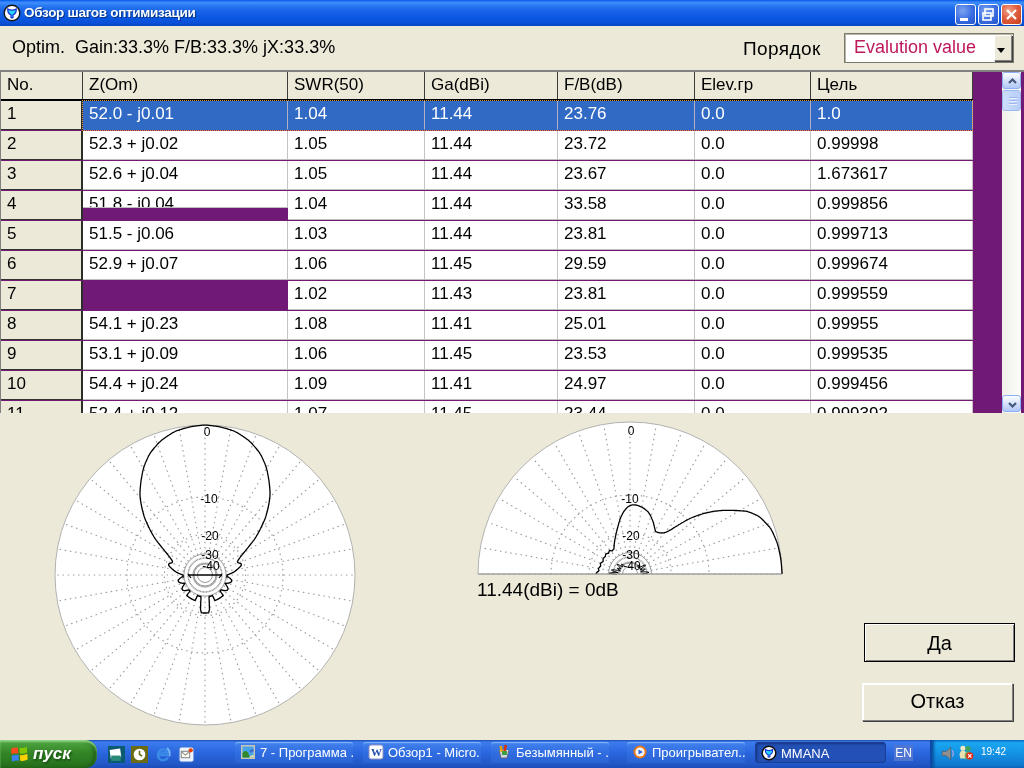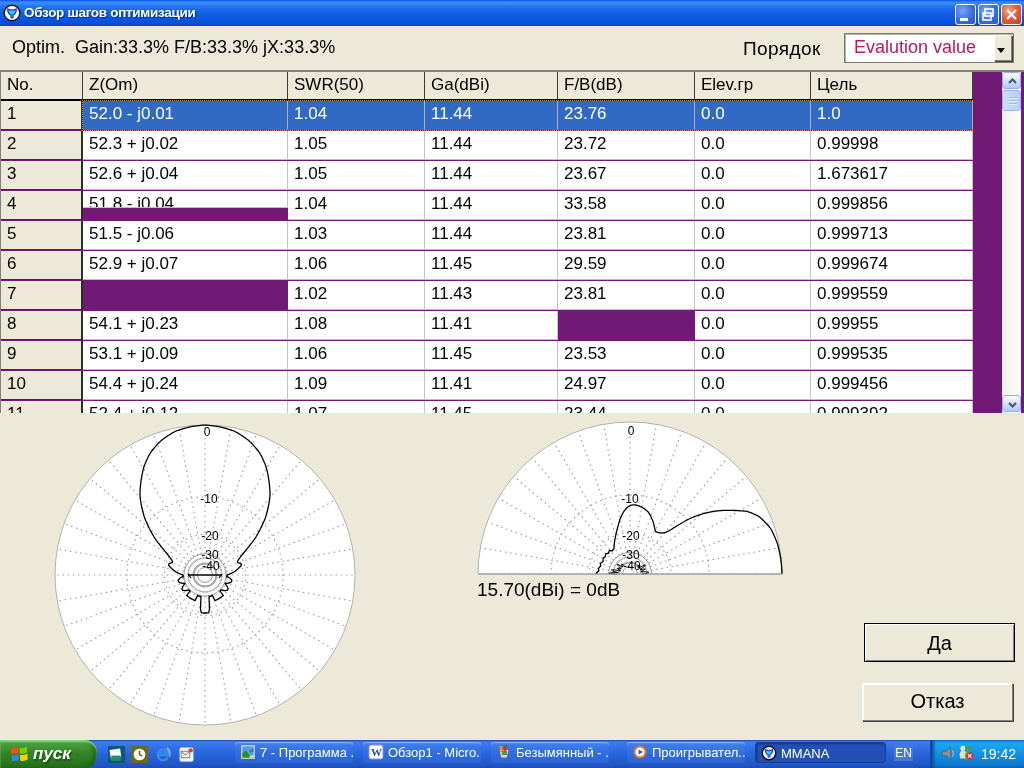--- a/index.html
+++ b/index.html
@@ -33,21 +33,21 @@
 #taskbar{position:absolute;left:0;top:740px;width:1024px;height:28px;background:linear-gradient(180deg,#1c49a8 0%,#3c7cf0 7%,#2a66de 45%,#2258c8 85%,#1d4db8 100%)}
 #startbtn{position:absolute;left:0;top:740px;width:97px;height:28px;border-radius:0 12px 12px 0;background:linear-gradient(180deg,#68b45c 0%,#4ba13e 12%,#338526 45%,#2d7c22 70%,#256e1b 100%);box-shadow:inset 0 2px 2px #8fd684,inset -3px 0 4px #1d5c14}
 #startbtn .txt{position:absolute;left:33px;top:4px;color:#fff;font-size:17px;font-weight:bold;font-style:italic;text-shadow:1px 2px 2px #1a4f12}
 .qicon{position:absolute;top:746px;width:17px;height:17px}
 .taskb{position:absolute;top:742px;height:21px;border-radius:3px;background:linear-gradient(180deg,#5694f5 0%,#3d7cea 14%,#2f6ce0 55%,#2b64d4 100%);box-shadow:inset 0 1px 0 #7cb0f8;color:#fff;font-size:13px;overflow:hidden;white-space:nowrap}
 .taskb .ti{position:absolute;left:5px;top:2px;width:16px;height:16px}
 .taskb .tt{position:absolute;left:25px;top:3px}
 #mmanab{background:#2350b4;box-shadow:inset 1px 1px 2px #16317e;border:1px solid #1c3f96}
 #en{position:absolute;left:894px;top:745px;width:19px;height:16px;background:#4e75d2;color:#fff;font-size:12px;text-align:center;padding-top:1px}
 #tray{position:absolute;left:930px;top:740px;width:94px;height:28px;border-left:2px solid #0b4aa6;background:linear-gradient(180deg,#0f7ad8 0%,#1ba6f0 10%,#1391e4 50%,#0d71c8 100%);box-shadow:inset 2px 0 3px #0a4f9e}
-#clock{position:absolute;left:981px;top:746px;color:#fff;font-size:14px}
+#clock{position:absolute;left:981px;top:746px;color:#fff;font-size:10px}
 </style></head>
 <body>
 <div id="titlebar">
  <svg style="position:absolute;left:3px;top:4px" width="18" height="18" viewBox="0 0 18 18">
       <circle cx="9" cy="9" r="7.8" fill="#fff" stroke="#161616" stroke-width="1.4"></circle>
       <path d="M4.8,5.0 Q9,7.4 13.2,5.0 Q13.6,9.2 10,11 L10,13.4 Q9,14.2 8,13.4 L8,11 Q4.4,9.2 4.8,5.0 Z" fill="#22d6f8" stroke="#1a30d8" stroke-width="1.3"></path>
     </svg>
  <div class="ttl">Обзор шагов оптимизации</div>
  <div class="tbtn" id="bmin"><svg width="19" height="19">
         <rect x="4" y="13" width="8" height="3" fill="#fff"></rect>
@@ -121,20 +121,21 @@
     <div class="cell nc" style="left:0px;width:82px;top:209px;height:29px">7</div>
     <div class="cell dc" style="left:287px;width:137px;top:209px;height:29px">1.02</div>
     <div class="cell dc" style="left:424px;width:133px;top:209px;height:29px">11.43</div>
     <div class="cell dc" style="left:557px;width:137px;top:209px;height:29px">23.81</div>
     <div class="cell dc" style="left:694px;width:116px;top:209px;height:29px">0.0</div>
     <div class="cell dc" style="left:810px;width:162px;top:209px;height:29px">0.999559</div>
     <div class="cell nc" style="left:0px;width:82px;top:239px;height:29px">8</div>
     <div class="cell dc" style="left:82px;width:205px;top:239px;height:29px">54.1 + j0.23</div>
     <div class="cell dc" style="left:287px;width:137px;top:239px;height:29px">1.08</div>
     <div class="cell dc" style="left:424px;width:133px;top:239px;height:29px">11.41</div>
+    <div class="cell dc" style="left:557px;width:137px;top:239px;height:29px">25.01</div>
     <div class="cell dc" style="left:694px;width:116px;top:239px;height:29px">0.0</div>
     <div class="cell dc" style="left:810px;width:162px;top:239px;height:29px">0.99955</div>
     <div class="cell nc" style="left:0px;width:82px;top:269px;height:29px">9</div>
     <div class="cell dc" style="left:82px;width:205px;top:269px;height:29px">53.1 + j0.09</div>
     <div class="cell dc" style="left:287px;width:137px;top:269px;height:29px">1.06</div>
     <div class="cell dc" style="left:424px;width:133px;top:269px;height:29px">11.45</div>
     <div class="cell dc" style="left:557px;width:137px;top:269px;height:29px">23.53</div>
     <div class="cell dc" style="left:694px;width:116px;top:269px;height:29px">0.0</div>
     <div class="cell dc" style="left:810px;width:162px;top:269px;height:29px">0.999535</div>
     <div class="cell nc" style="left:0px;width:82px;top:299px;height:29px">10</div>
@@ -321,21 +322,21 @@
     <text x="209" y="503">-10</text>
     <text x="210" y="540">-20</text>
     <text x="210" y="559">-30</text>
     <text x="211" y="570">-40</text>
 <text x="631" y="435">0</text>
     <text x="630" y="503">-10</text>
     <text x="631" y="540">-20</text>
     <text x="631" y="559">-30</text>
     <text x="632" y="570">-40</text>
 </svg>
-<div id="caption">15.70(dBi) = 0dB</div>
+<div id="caption">11.44(dBi) = 0dB</div>
 <div class="pbtn" id="btnda">Да</div>
 <div class="pbtn" id="btnotkaz">Отказ</div>
 <div id="taskbar"></div>
 <div id="startbtn">
  <svg style="position:absolute;left:10px;top:5px" width="19" height="19" viewBox="0 0 19 19">
  <g transform="rotate(-4 9 9)">
  <path d="M1.5,3.2 Q4.5,1.6 8.4,2.6 L8.4,8.4 Q4.5,7.4 1.5,9 Z" fill="#ff4a1d"></path>
  <path d="M9.8,2.9 Q13.5,3.8 17.3,2.2 L17.3,8 Q13.5,9.6 9.8,8.7 Z" fill="#83c602"></path>
  <path d="M1.5,10.4 Q4.5,8.8 8.4,9.8 L8.4,15.6 Q4.5,14.6 1.5,16.2 Z" fill="#3a81f2"></path>
  <path d="M9.8,10.1 Q13.5,11 17.3,9.4 L17.3,15.2 Q13.5,16.8 9.8,15.9 Z" fill="#ffd102"></path>

